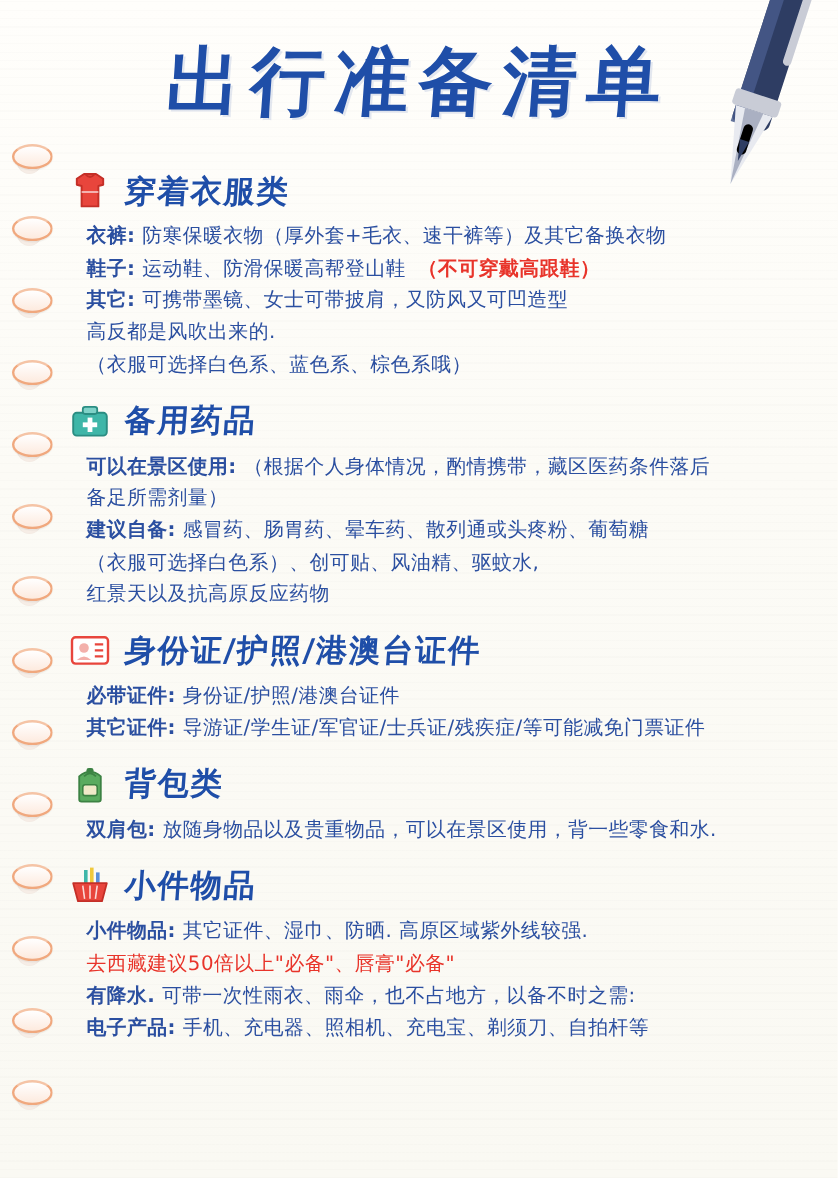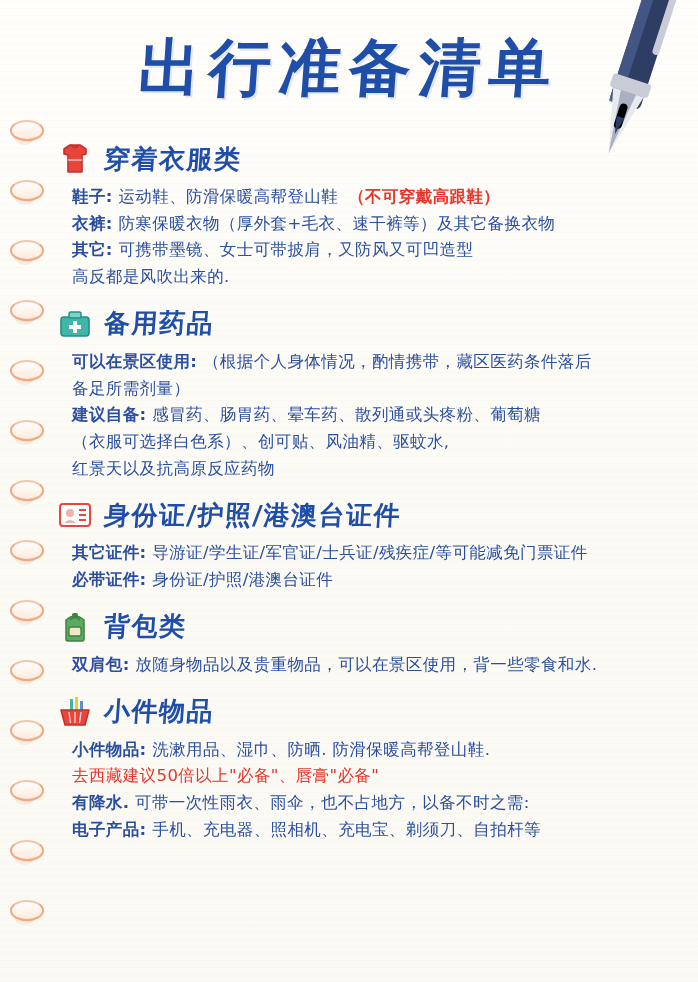--- a/index.html
+++ b/index.html
@@ -192,24 +192,25 @@
     <div class="section">
       <div class="sec-head">
         <div class="icon-box"><svg viewBox="0 0 38 38" width="38" height="38">
             <path d="M8 9 L14 5 L24 5 L30 9 L30 14 L26 15 L26 32 L12 32 L12 15 L8 14 Z" fill="#e8453c" stroke="#c42f27" stroke-width="1.6" stroke-linejoin="round"></path>
             <path d="M15 5 q4 5 8 0" fill="none" stroke="#c42f27" stroke-width="1.6"></path>
             <line x1="12" y1="20" x2="26" y2="20" stroke="#ffffff" stroke-width="1.4" opacity="0.7"></line>
           </svg></div>
         <div class="sec-title">穿着衣服类</div>
       </div>
       <div class="lines">
+        <div class="line"><span class="lbl">衣裤:</span><span> 防寒保暖衣物（厚外套+毛衣、速干裤等）及其它备换衣物</span></div>
         <div class="line"><span class="lbl">鞋子:</span><span> 运动鞋、防滑保暖高帮登山鞋</span><span class="red" style="margin-left: 10px; font-weight: bold;">（不可穿戴高跟鞋）</span></div>
-        <div class="line"><span class="lbl">衣裤:</span><span> 防寒保暖衣物（厚外套+毛衣、速干裤等）及其它备换衣物</span></div>
         <div class="line"><span class="lbl">其它:</span><span> 可携带墨镜、女士可带披肩，又防风又可凹造型</span></div>
         <div class="line"><span>高反都是风吹出来的.</span></div>
+        <div class="line"><span>（衣服可选择白色系、蓝色系、棕色系哦）</span></div>
       </div>
     </div>
     <div class="section">
       <div class="sec-head">
         <div class="icon-box"><svg viewBox="0 0 38 38" width="38" height="38">
             <rect x="5" y="12" width="28" height="19" rx="3" fill="#3fb6a8" stroke="#2b8d82" stroke-width="1.6"></rect>
             <rect x="13" y="7" width="12" height="6" rx="2" fill="#7fd2c8" stroke="#2b8d82" stroke-width="1.5"></rect>
             <rect x="17" y="16" width="4" height="12" fill="#ffffff"></rect>
             <rect x="13" y="20" width="12" height="4" fill="#ffffff"></rect>
           </svg></div>
@@ -229,22 +230,22 @@
             <rect x="4" y="8" width="30" height="22" rx="3" fill="#ffffff" stroke="#e8453c" stroke-width="2"></rect>
             <circle cx="14" cy="17" r="4" fill="#f3b0ab"></circle>
             <path d="M8 27 q6 -6 12 0" fill="#f3b0ab"></path>
             <line x1="23" y1="14" x2="30" y2="14" stroke="#e8453c" stroke-width="2"></line>
             <line x1="23" y1="19" x2="30" y2="19" stroke="#e8453c" stroke-width="2"></line>
             <line x1="23" y1="24" x2="30" y2="24" stroke="#e8453c" stroke-width="2"></line>
           </svg></div>
         <div class="sec-title">身份证/护照/港澳台证件</div>
       </div>
       <div class="lines">
+        <div class="line"><span class="lbl">必带证件:</span><span> 身份证/护照/港澳台证件</span></div>
         <div class="line"><span class="lbl">其它证件:</span><span> 导游证/学生证/军官证/士兵证/残疾症/等可能减免门票证件</span></div>
-        <div class="line"><span class="lbl">必带证件:</span><span> 身份证/护照/港澳台证件</span></div>
       </div>
     </div>
     <div class="section">
       <div class="sec-head">
         <div class="icon-box"><svg viewBox="0 0 38 38" width="38" height="38">
             <path d="M10 12 q9 -8 18 0 v19 a2 2 0 0 1 -2 2 H12 a2 2 0 0 1 -2 -2 Z" fill="#5aab5f" stroke="#3c8243" stroke-width="1.5"></path>
             <rect x="13" y="19" width="12" height="9" rx="2" fill="#f0e9c8" stroke="#3c8243" stroke-width="1.3"></rect>
             <path d="M14 12 q5 -5 10 0" fill="none" stroke="#3c8243" stroke-width="1.5"></path>
             <rect x="16" y="5" width="6" height="4" rx="2" fill="#3c8243"></rect>
           </svg></div>
@@ -261,19 +262,19 @@
             <rect x="19" y="4" width="3" height="14" fill="#f0c93c"></rect>
             <rect x="24" y="8" width="3" height="10" fill="#5a8fd8"></rect>
             <path d="M5 17 H33 L29 32 H9 Z" fill="#e8453c" stroke="#c42f27" stroke-width="1.5" stroke-linejoin="round"></path>
             <line x1="13" y1="19" x2="14.5" y2="30" stroke="#ffffff" stroke-width="1.3" opacity="0.8"></line>
             <line x1="19" y1="19" x2="19" y2="30" stroke="#ffffff" stroke-width="1.3" opacity="0.8"></line>
             <line x1="25" y1="19" x2="23.5" y2="30" stroke="#ffffff" stroke-width="1.3" opacity="0.8"></line>
           </svg></div>
         <div class="sec-title">小件物品</div>
       </div>
       <div class="lines">
-        <div class="line"><span class="lbl">小件物品:</span><span> 洗漱用品、湿巾、防晒. 防滑保暖高帮登山鞋.</span></div>
+        <div class="line"><span class="lbl">小件物品:</span><span> 其它证件、湿巾、防晒. 高原区域紫外线较强.</span></div>
         <div class="line red"><span>去西藏建议50倍以上"必备"、唇膏"必备"</span></div>
         <div class="line"><span class="lbl">有降水.</span><span> 可带一次性雨衣、雨伞，也不占地方，以备不时之需:</span></div>
         <div class="line"><span class="lbl">电子产品:</span><span> 手机、充电器、照相机、充电宝、剃须刀、自拍杆等</span></div>
       </div>
     </div>
   </div>
 
 </body></html>

